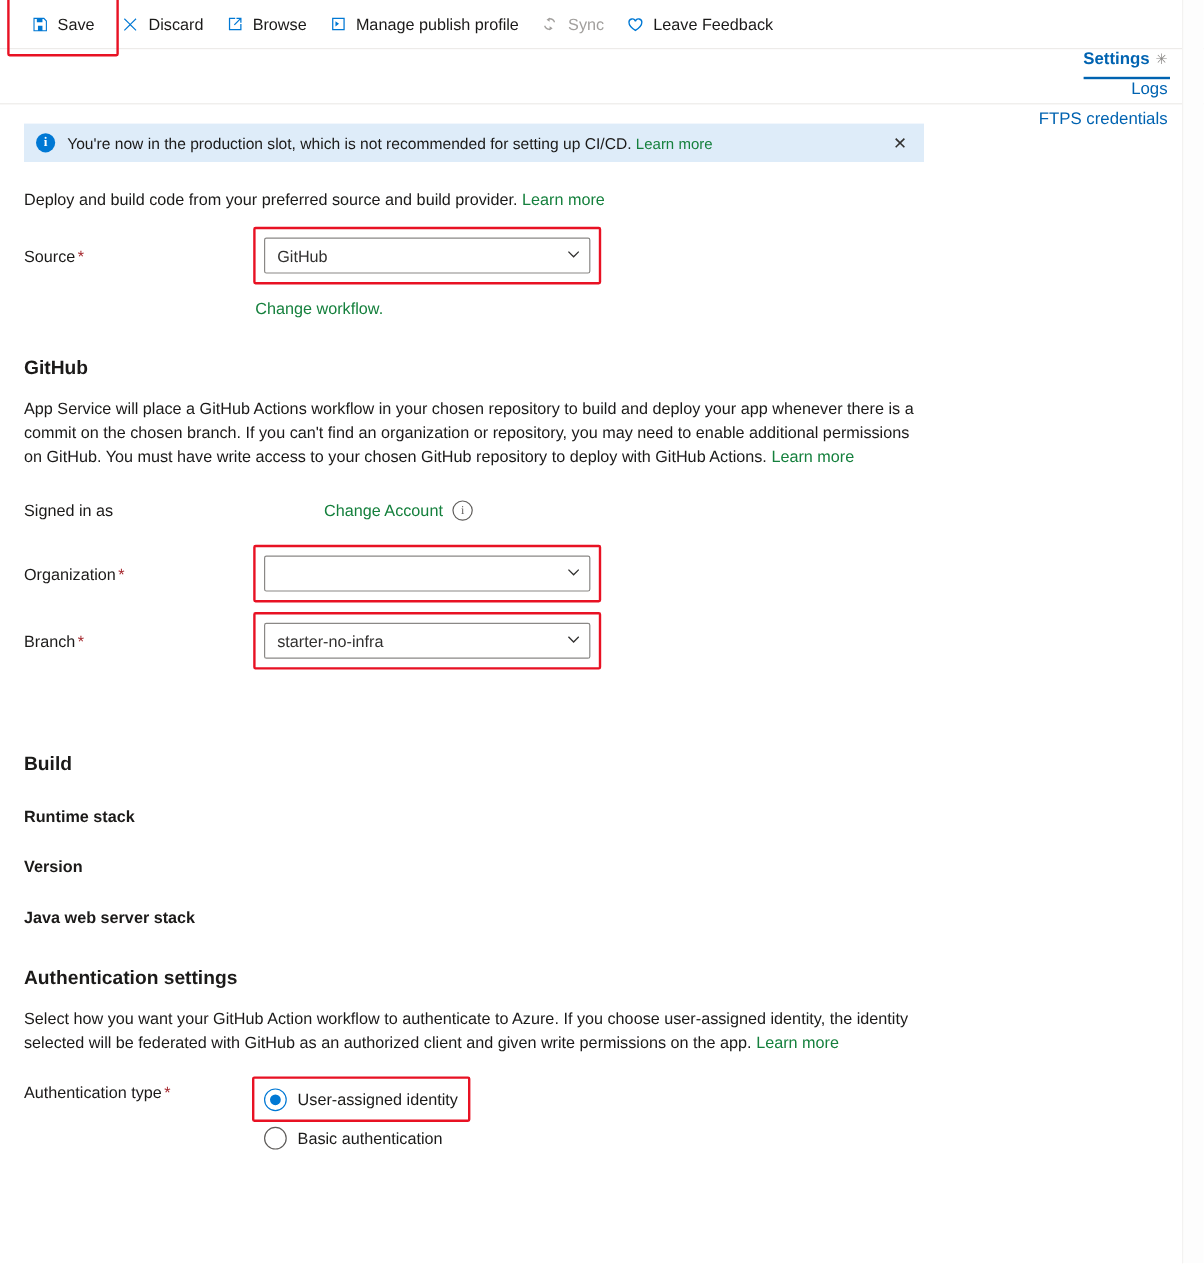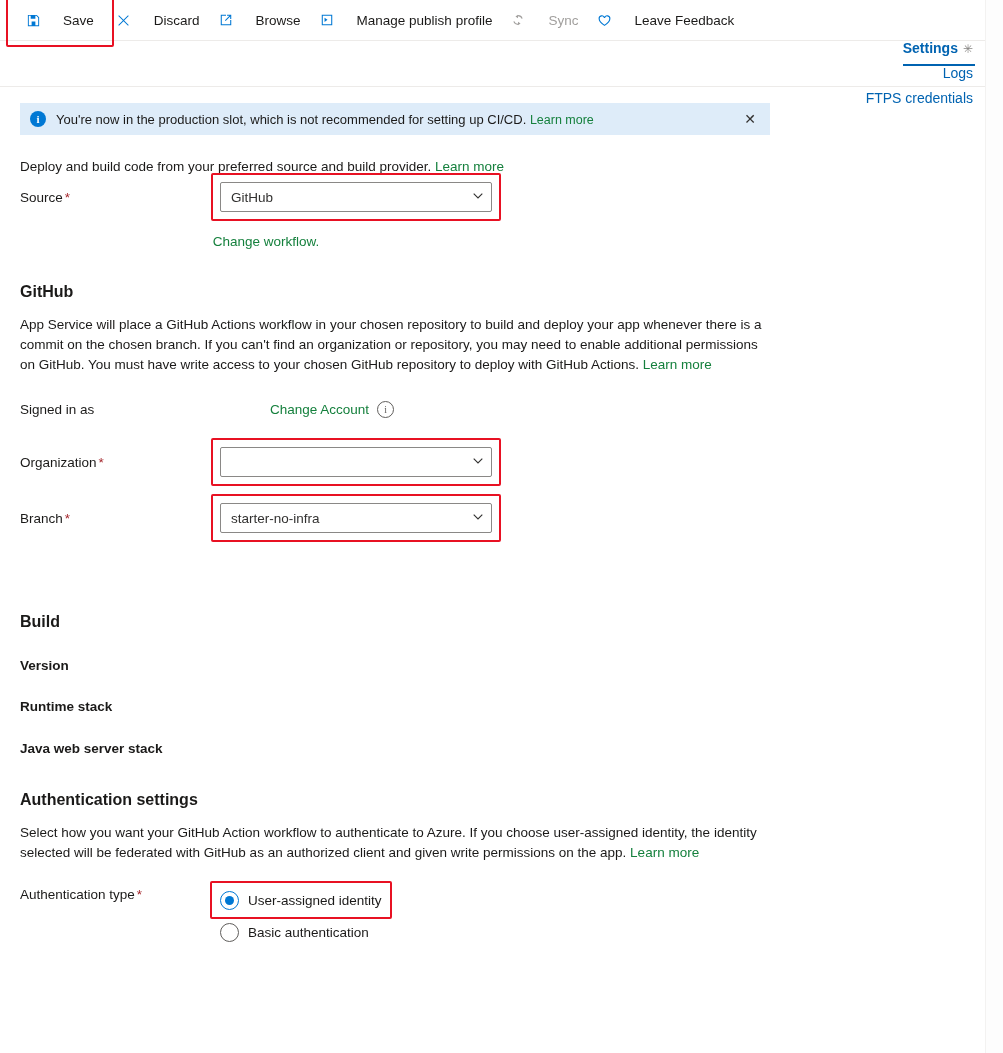--- a/index.html
+++ b/index.html
@@ -22,21 +22,21 @@
     height: 41px;
     display: flex;
     align-items: center;
     border-bottom: 1px solid #edebe9;
     padding-left: 16px;
     box-sizing: border-box;
   }
   .cmd {
     display: flex;
     align-items: center;
-    gap: 22px;
+    gap: 7px;
     height: 30px;
     padding: 0 9px;
     font-size: 13.5px;
     color: #1b1a19;
     cursor: pointer;
     white-space: nowrap;
   }
   .cmd .ic {
     width: 16px;
     height: 16px;
@@ -140,21 +140,21 @@
   .desc {
     margin-top: 24px;
     font-size: 13.5px;
     color: #1b1a19;
   }
 
   
   .row {
     display: flex;
     align-items: center;
-    margin-top: 8px;
+    margin-top: 24px;
   }
   .lbl {
     width: 200px;
     font-size: 13.5px;
     color: #1b1a19;
     flex: none;
   }
   .req { color: #a4262c; margin-left: 2px; }
   .select-wrap {
     position: relative;
@@ -443,22 +443,22 @@
       <span class="chev">
         <svg width="10" height="6" viewBox="0 0 10 6">
             <path fill="none" stroke="#323130" stroke-width="1.1" d="M.7.7L5 5 9.3.7"></path>
           </svg>
       </span>
       <div class="redbox"></div>
     </div>
   </div>
 
   <h3 class="sect" style="margin-top:80px">Build</h3>
+  <div class="build-lbl" style="margin-top:26px">Runtime stack</div>
   <div class="build-lbl" style="margin-top:27px">Version</div>
-  <div class="build-lbl" style="margin-top:26px">Runtime stack</div>
   <div class="build-lbl" style="margin-top:27px">Java web server stack</div>
 
   <h3 class="sect" style="margin-top:35px">Authentication settings</h3>
   <p class="para" style="width:740px">
     <span>Select how you want your GitHub Action workflow to authenticate to Azure. If you choose user-assigned identity, the identity selected will be federated with GitHub as an authorized client and given write permissions on the app.</span>
     <a class="lnk">Learn more</a>
   </p>
 
   <div class="auth-row">
     <div class="lbl">

